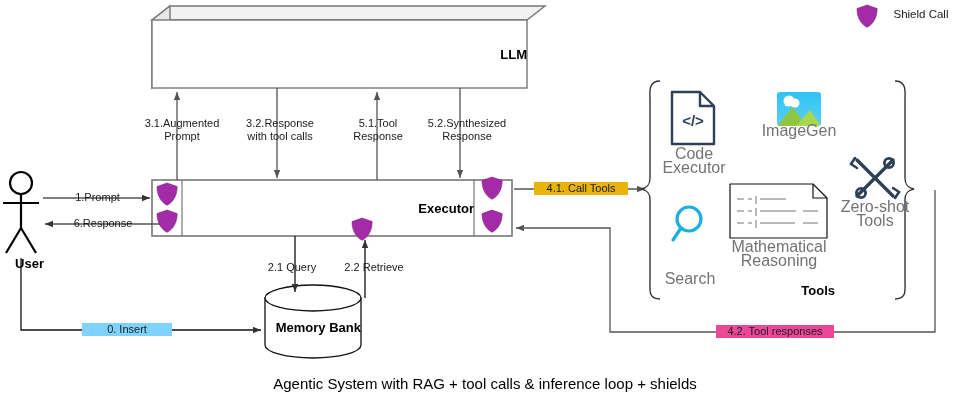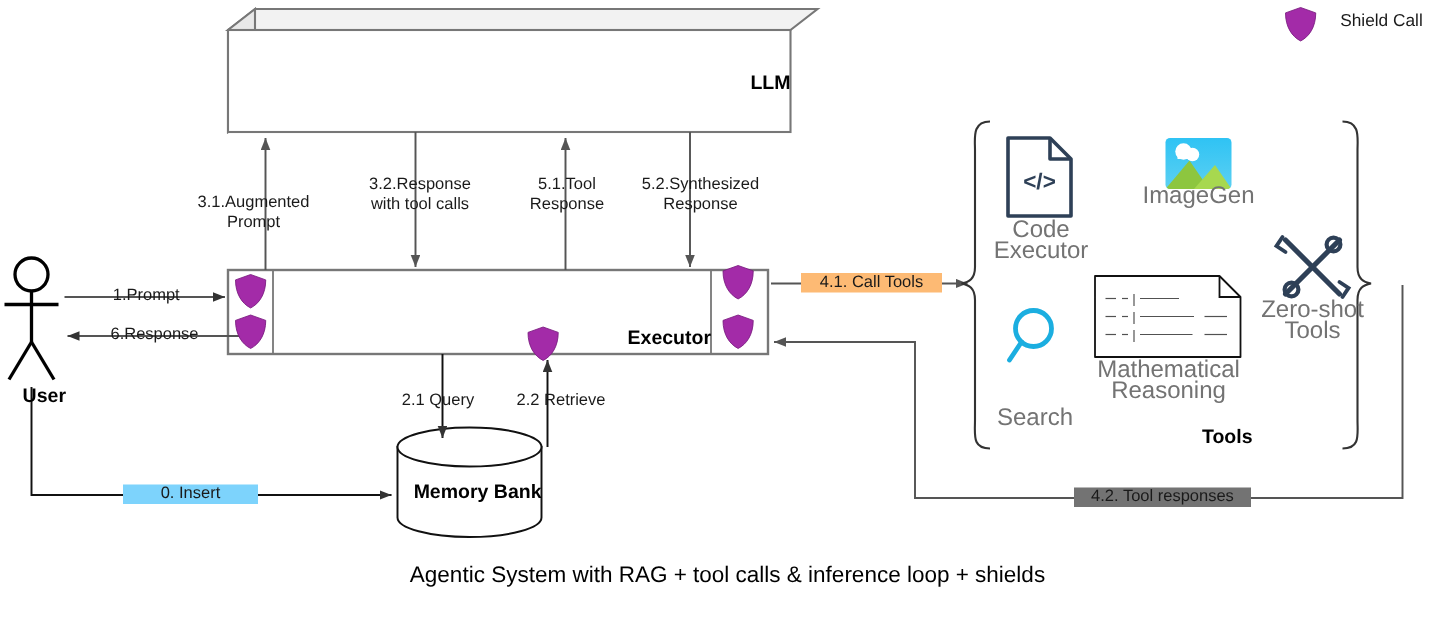--- a/index.html
+++ b/index.html
@@ -146,47 +146,47 @@
       <path transform="translate(157,210) scale(0.72)" d="M14,0 L28,5 C28,18 22,27 14,31 C6,27 0,18 0,5 Z"></path>
       <path transform="translate(352,218) scale(0.72)" d="M14,0 L28,5 C28,18 22,27 14,31 C6,27 0,18 0,5 Z"></path>
       <path transform="translate(482,177) scale(0.72)" d="M14,0 L28,5 C28,18 22,27 14,31 C6,27 0,18 0,5 Z"></path>
       <path transform="translate(482,210) scale(0.72)" d="M14,0 L28,5 C28,18 22,27 14,31 C6,27 0,18 0,5 Z"></path>
       <path transform="translate(857,5) scale(0.72)" d="M14,0 L28,5 C28,18 22,27 14,31 C6,27 0,18 0,5 Z"></path>
     </g>
   </svg>
 
   <div class="node-title" style="left:152px;top:47px;width:375px;">LLM</div>
 
-  <div class="node-title" style="left:182px;top:217px;width:292px;">Executor</div>
+  <div class="node-title" style="left:182px;top:201px;width:292px;">Executor</div>
 
   <div class="node-title" style="left:265px;top:320px;width:96px;">Memory Bank</div>
 
   <div class="node-title" style="left:0px;top:256px;width:44px;">User</div>
 
   <div class="node-title" style="left:715px;top:283px;width:120px;">Tools</div>
 
-  <div class="lbl" style="left:124px;top:117px;width:90px;margin-top:12px;">3.1.Augmented
+  <div class="lbl" style="left:137px;top:117px;width:90px;">3.1.Augmented
 Prompt</div>
   <div class="lbl" style="left:232px;top:117px;width:96px;">3.2.Response
 with tool calls</div>
   <div class="lbl" style="left:338px;top:117px;width:80px;">5.1.Tool
 Response</div>
   <div class="lbl" style="left:418px;top:117px;width:98px;">5.2.Synthesized
 Response</div>
 
   <div class="lbl" style="left:55px;top:191px;width:85px;">1.Prompt</div>
   <div class="lbl" style="left:52px;top:217px;width:102px;">6.Response</div>
 
   <div class="lbl" style="left:256px;top:261px;width:72px;">2.1 Query</div>
   <div class="lbl" style="left:330px;top:261px;width:88px;">2.2 Retrieve</div>
 
   <div class="lbl" style="left:82px;top:323px;width:90px;background:#7dd3fc;">0. Insert</div>
 
-  <div class="lbl" style="left:534px;top:182px;width:94px;background:#fdba74;">4.1. Call Tools</div>
-  <div class="lbl" style="left:716px;top:325px;width:118px;background:#737373;">4.2. Tool responses</div>
+  <div class="lbl" style="left:534px;top:182px;width:94px;background:#eab308;">4.1. Call Tools</div>
+  <div class="lbl" style="left:716px;top:325px;width:118px;background:#ec4899;">4.2. Tool responses</div>
 
   <div class="tool-cap" style="left:646px;top:147px;width:96px;">Code Executor</div>
   <div class="tool-cap" style="left:759px;top:124px;width:80px;">ImageGen</div>
   <div class="tool-cap" style="left:655px;top:272px;width:70px;">Search</div>
   <div class="tool-cap" style="left:724px;top:240px;width:110px;">Mathematical
 Reasoning</div>
   <div class="tool-cap" style="left:830px;top:200px;width:90px;">Zero-shot
 Tools</div>
 
   <div class="lbl" style="left:881px;top:8px;width:80px;text-align:center;font-size:11.5px;">Shield Call</div>

